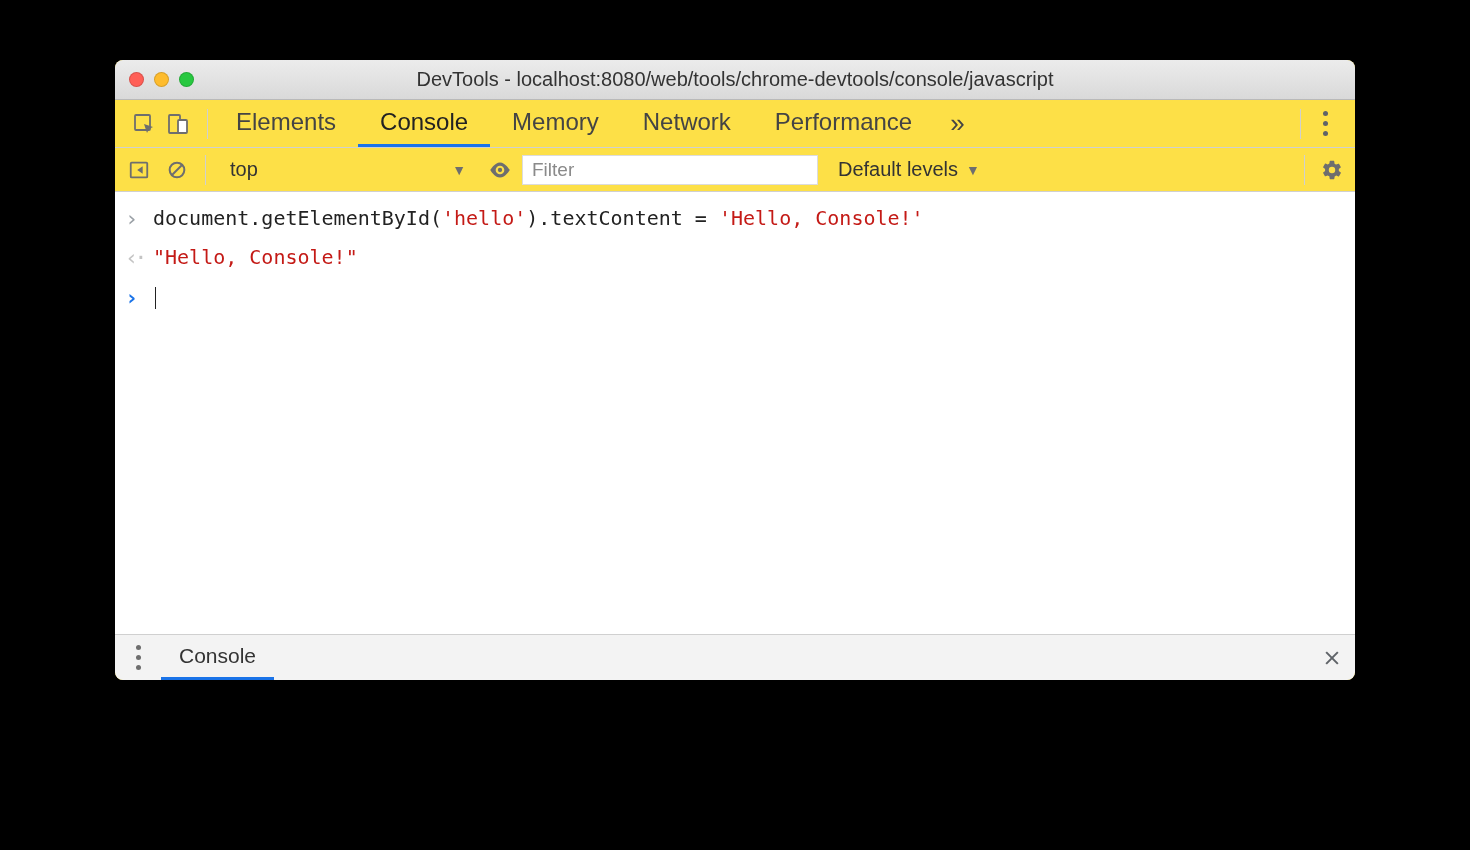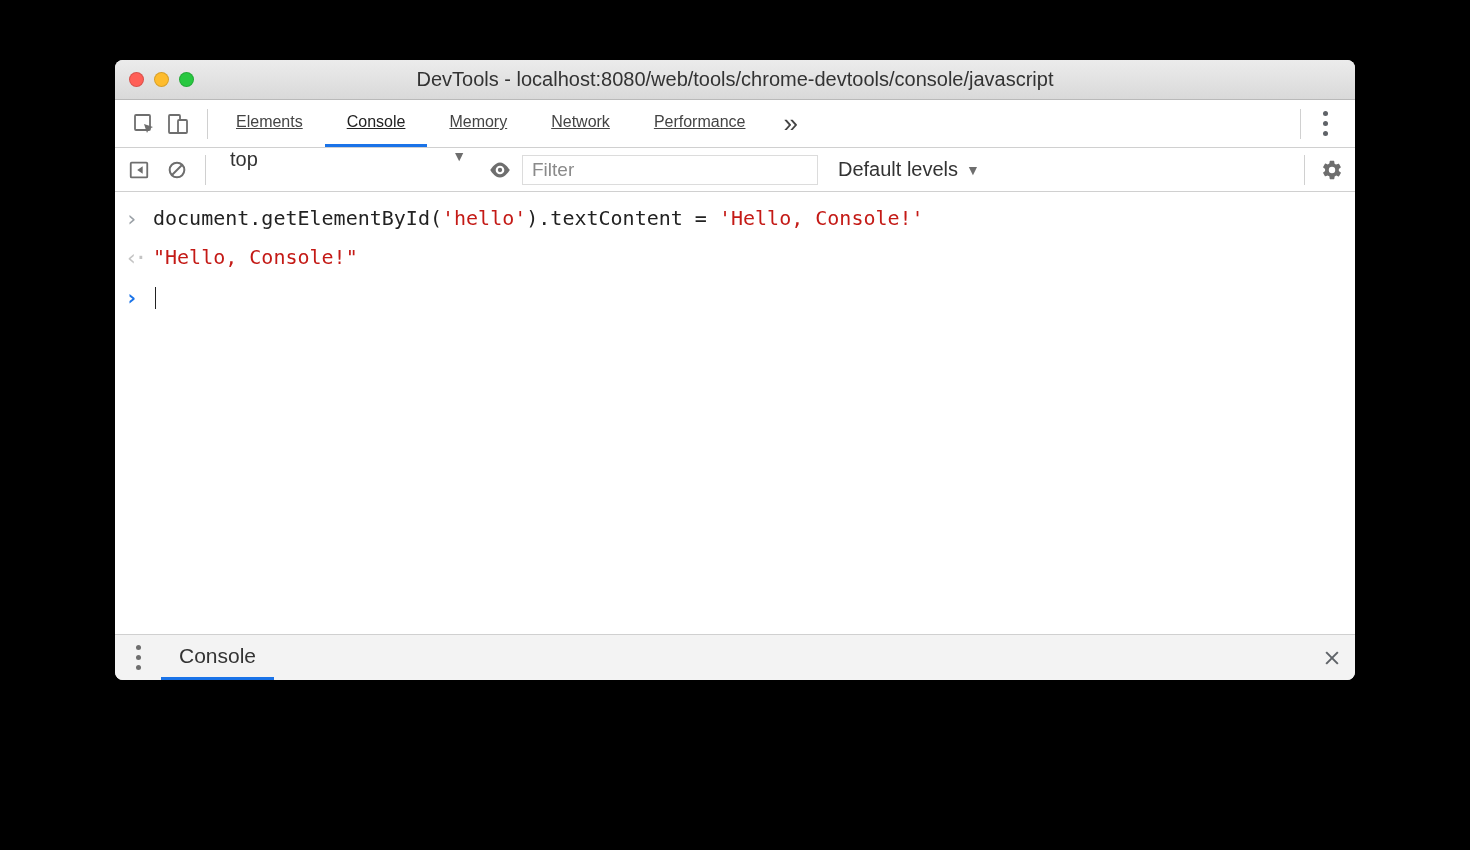--- a/index.html
+++ b/index.html
@@ -8,21 +8,21 @@
     background: #000;
     font-family: -apple-system, BlinkMacSystemFont, "Segoe UI", Helvetica, Arial, sans-serif;
     display: flex;
     align-items: flex-start;
     justify-content: center;
     padding-top: 60px;
   }
   .window {
     width: 1240px;
     height: 620px;
-    background: #ffffff;
+    background: #fde047;
     border-radius: 8px;
     box-shadow: 0 20px 60px rgba(0,0,0,0.6);
     display: flex;
     flex-direction: column;
     overflow: hidden;
   }
   
   .titlebar {
     height: 40px;
     background: linear-gradient(#ececec, #d9d9d9);
@@ -72,25 +72,24 @@
     color: #6e6e6e;
   }
   .tabs {
     display: flex;
     align-items: stretch;
   }
   .tab {
     display: flex;
     align-items: center;
     padding: 0 22px;
-    font-size: 16px;
+    font-size: 24px;
     color: #444;
     cursor: default;
     border-bottom: 3px solid transparent;
-    text-decoration: underline;
   }
   .tab.active {
     color: #222;
     border-bottom: 3px solid #1a73e8;
     font-weight: 400;
   }
   .tabs-more {
     display: flex;
     align-items: center;
     padding: 0 16px;
@@ -123,20 +122,21 @@
     padding: 0 8px;
     gap: 6px;
   }
   .tool-btn {
     width: 32px; height: 32px;
     display: flex; align-items: center; justify-content: center;
     color: #6e6e6e;
   }
   .context-select {
     display: flex;
+    align-items: center;
     gap: 8px;
     padding: 0 12px;
     height: 100%;
     font-size: 20px;
     color: #333;
     min-width: 260px;
     justify-content: space-between;
   }
   .context-select .caret { color: #6e6e6e; font-size: 14px; }
   .filter-input {

